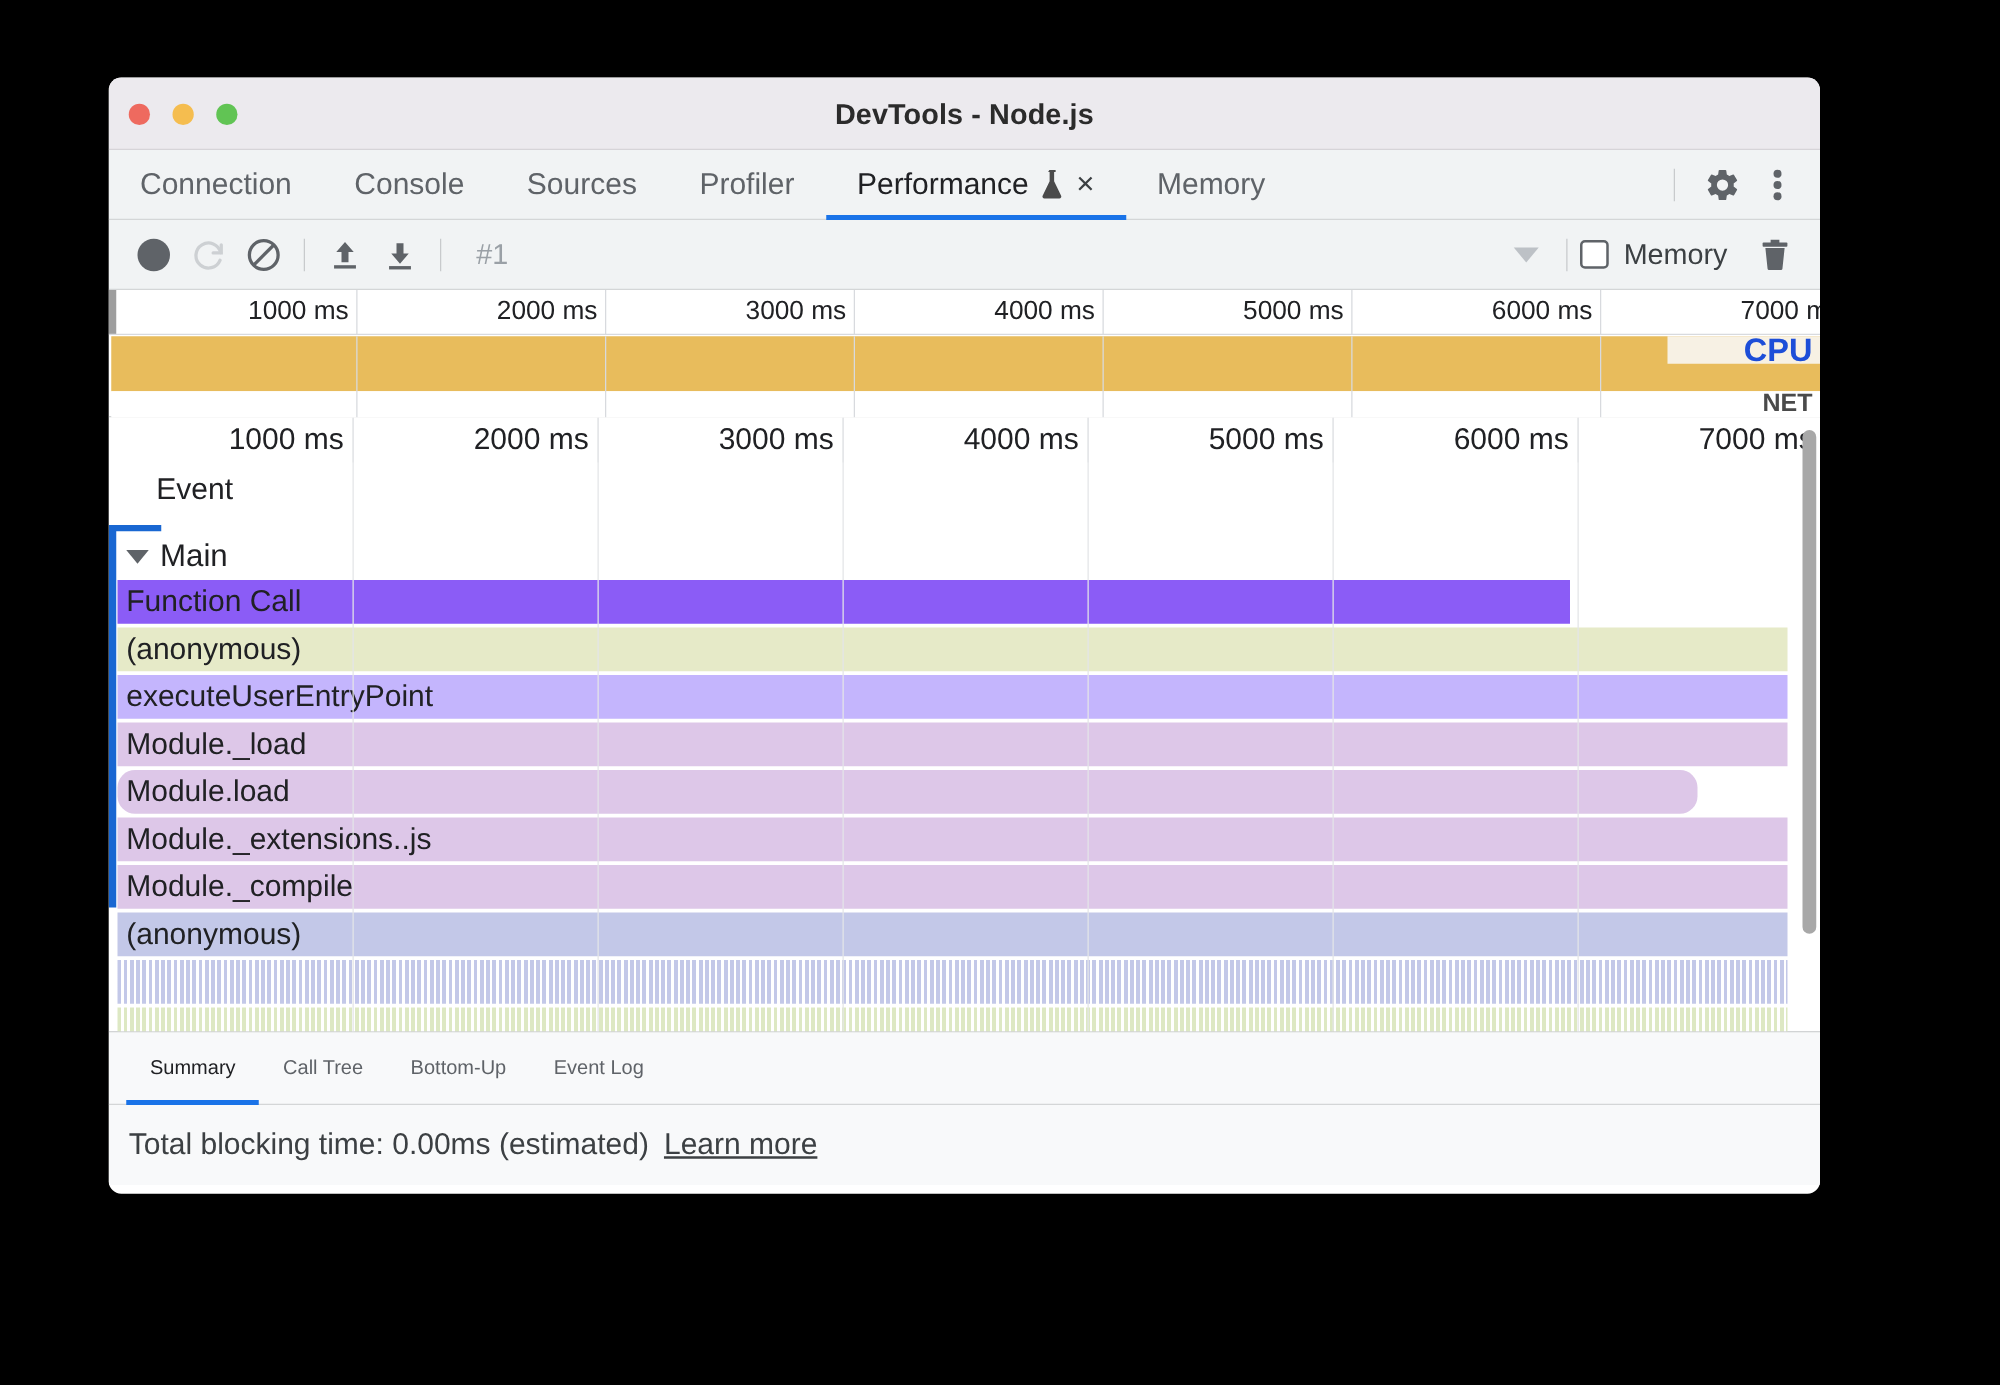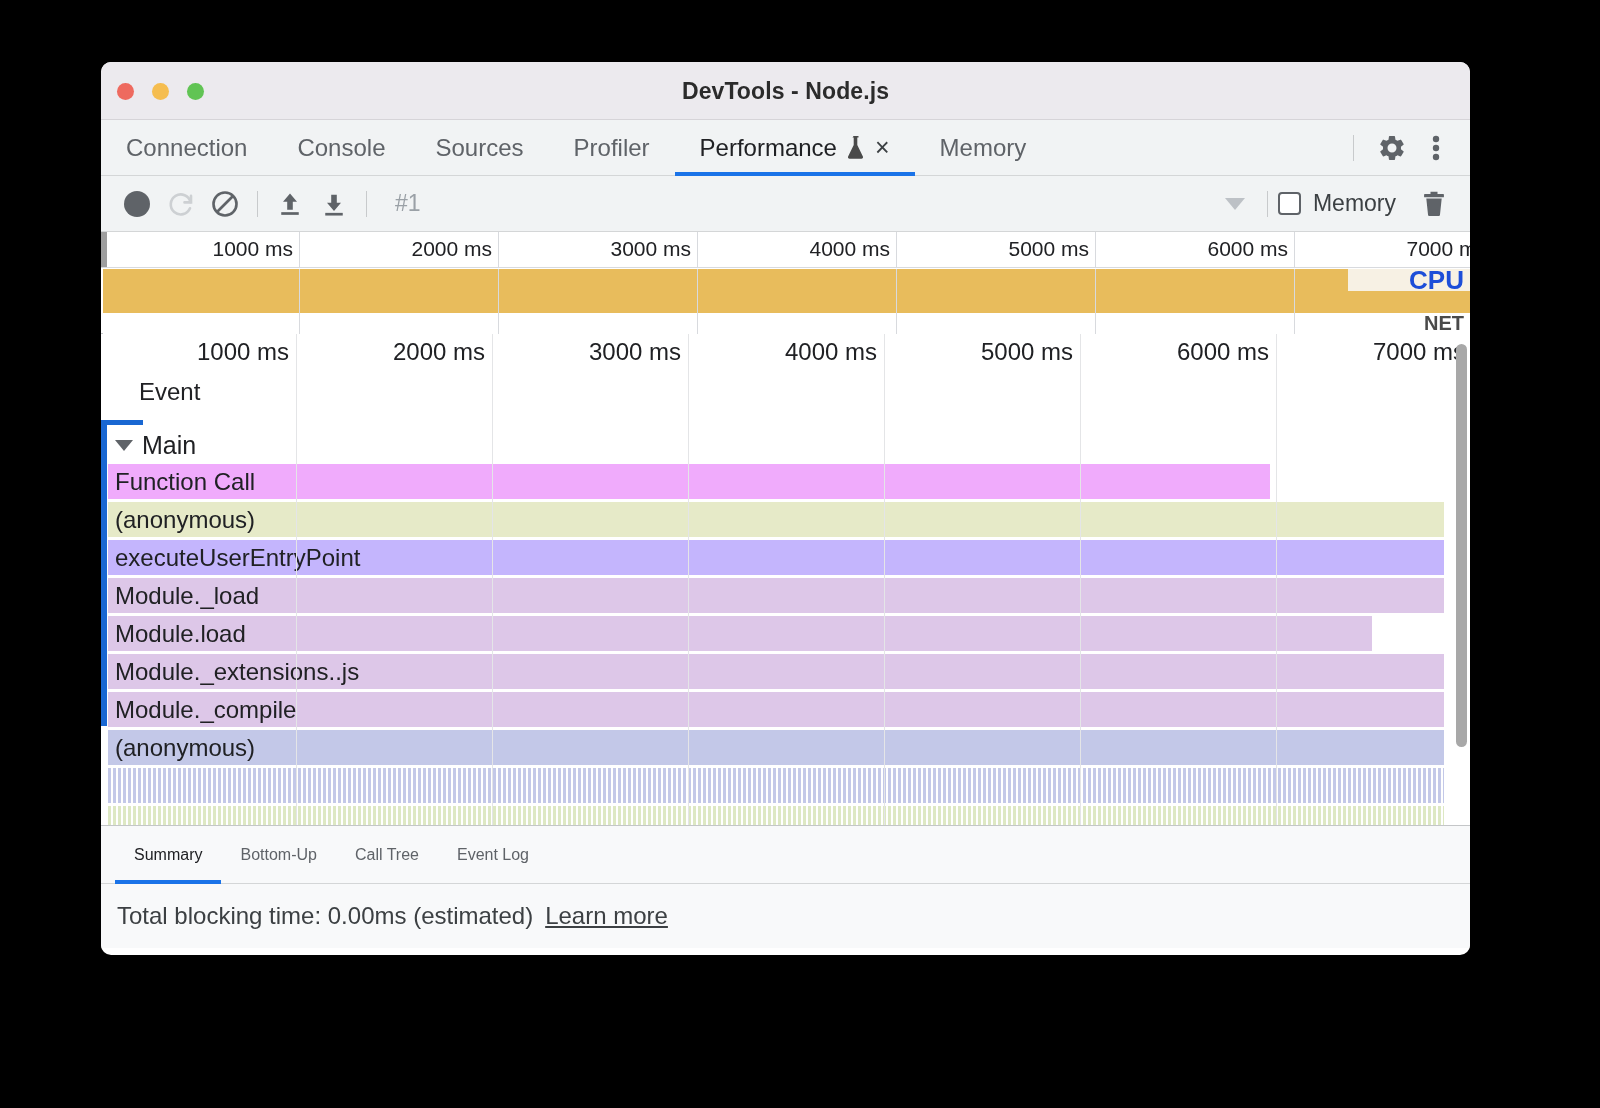--- a/index.html
+++ b/index.html
@@ -6,21 +6,21 @@
   html, body {
     width: 1600px; height: 1108px;
     background: #000000;
     font-family: "Liberation Sans", sans-serif;
     overflow: hidden;
   }
 
   
   #window {
     position: absolute;
-    left: 101px; top: 62px;
+    left: 87px; top: 62px;
     width: 1369px; height: 893px;
     background: #ffffff;
     border-radius: 10px;
     overflow: hidden;
     box-shadow: 0 10px 40px rgba(0,0,0,0.5);
   }
 
   
   #titlebar {
     position: relative;
@@ -467,33 +467,33 @@
       </div>
     <div id="frames-row"></div>
     <div id="frames-label">Event</div>
     <div id="track-accent"></div>
     <div id="track-accent-stub"></div>
     <div id="main-header">
       <div class="tri-main"></div>
       <div id="main-label">Main</div>
     </div>
     <div id="flame-rows">
-        <div class="flame-bar" style="top: 130px; width: 1162px; background: #f0abfc;">
+        <div class="flame-bar" style="top: 130px; width: 1162px; background: #8b5cf6;">
           <span>Function Call</span>
         </div>
         <div class="flame-bar" style="top: 168px; width: 1336px; background: rgb(230, 234, 200);">
           <span>(anonymous)</span>
         </div>
         <div class="flame-bar" style="top: 206px; width: 1336px; background: #c4b5fd;">
           <span>executeUserEntryPoint</span>
         </div>
         <div class="flame-bar" style="top: 244px; width: 1336px; background: rgb(221, 199, 232);">
           <span>Module._load</span>
         </div>
-        <div class="flame-bar" style="top: 282px; width: 1264px; background: rgb(221, 199, 232);">
+        <div class="flame-bar" style="top: 282px; width: 1264px; background: rgb(221, 199, 232); border-radius: 14px;">
           <span>Module.load</span>
         </div>
         <div class="flame-bar" style="top: 320px; width: 1336px; background: rgb(221, 199, 232);">
           <span>Module._extensions..js</span>
         </div>
         <div class="flame-bar" style="top: 358px; width: 1336px; background: rgb(221, 199, 232);">
           <span>Module._compile</span>
         </div>
         <div class="flame-bar" style="top: 396px; width: 1336px; background: rgb(195, 200, 232);">
           <span>(anonymous)</span>
@@ -508,24 +508,24 @@
       <div class="fc-grid" style="left: 783px;"></div>
       <div class="fc-grid" style="left: 979px;"></div>
       <div class="fc-grid" style="left: 1175px;"></div>
     </div>
 
   <div id="bottom-tabs">
     <div class="btab active">
       <span>Summary</span>
     </div>
     <div class="btab">
+      <span>Call Tree</span>
+    </div>
+    <div class="btab">
       <span>Bottom-Up</span>
-    </div>
-    <div class="btab">
-      <span>Call Tree</span>
     </div>
     <div class="btab">
       <span>Event Log</span>
     </div>
   </div>
 
   <div id="statusbar">
     <span id="status-text">Total blocking time: 0.00ms (estimated)</span>
     <span id="learn-more">Learn more</span>
   </div>

